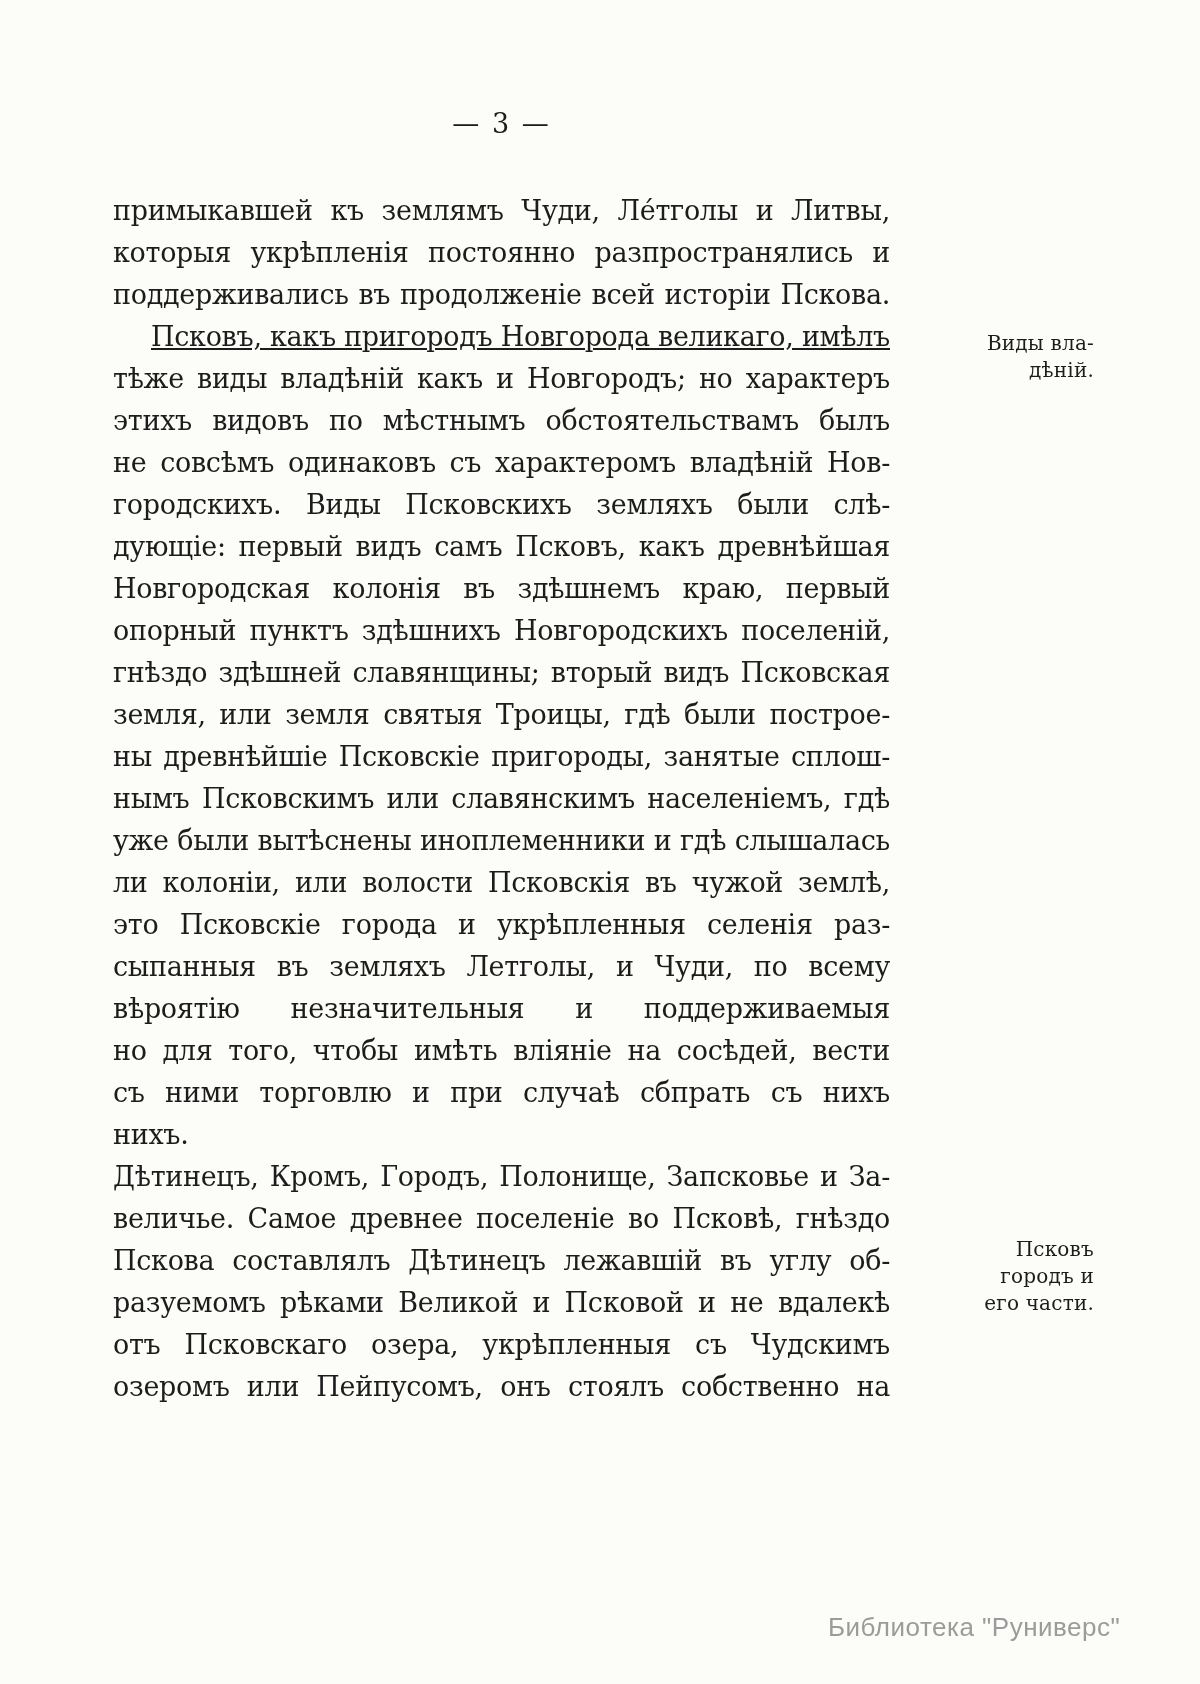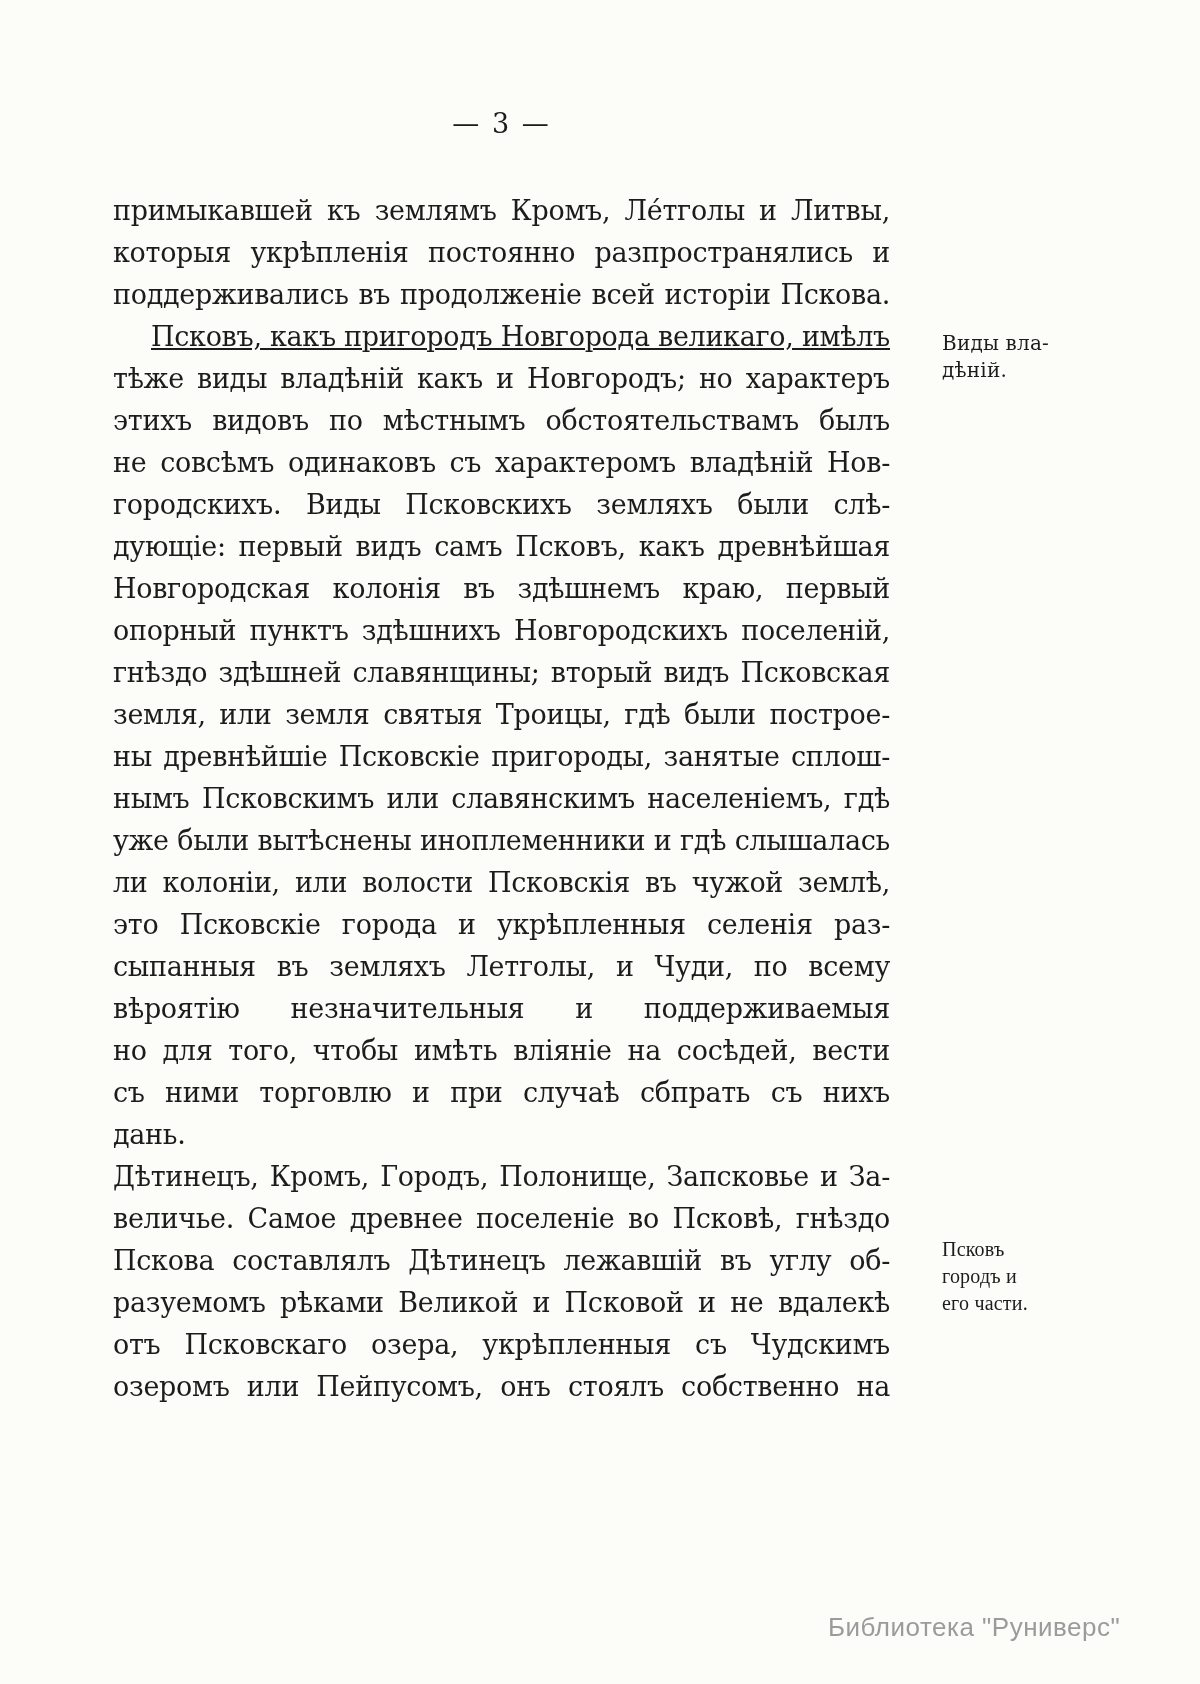--- a/index.html
+++ b/index.html
@@ -18,38 +18,38 @@
     position:absolute;left:113px;top:190px;width:777px;
   }
   .line{
     height:42px;line-height:42px;font-size:27px;letter-spacing:-0.3px;
     text-align:justify;text-align-last:justify;overflow:hidden;
   }
   .line.indent{padding-left:38px;text-decoration:underline;}
   .line.noj{text-align:left;text-align-last:left;}
   .note{
     position:absolute;left:942px;width:152px;
-    text-align:left;font-size:20px;line-height:27px;letter-spacing:0.2px;
+    text-align:right;font-size:20px;line-height:27px;letter-spacing:0.2px;
   }
   .note-1{top:330px;}
-  .note-2{top:1236px;font-family:Liberation Serif, serif;}
+  .note-2{top:1236px;}
   .watermark{
     position:absolute;left:828px;top:1612px;
     font-family:"Liberation Sans",sans-serif;
     font-size:26px;color:#9b9b9b;letter-spacing:0.5px;
   }
 </style>
 </head>
 <body>
 
 <div class="page">
   <div class="page-number">— 3 —</div>
 
   <div class="textblock" id="textblock">
-      <div class="line">примыкавшей къ землямъ Кромъ, Ле́тголы и Литвы,</div>
+      <div class="line">примыкавшей къ землямъ Чуди, Ле́тголы и Литвы,</div>
       <div class="line">которыя укрѣпленія постоянно разпространялись и</div>
       <div class="line">поддерживались въ продолженіе всей исторіи Пскова.</div>
       <div class="line indent">Псковъ, какъ пригородъ Новгорода великаго, имѣлъ</div>
       <div class="line">тѣже виды владѣній какъ и Новгородъ; но характеръ</div>
       <div class="line">этихъ видовъ по мѣстнымъ обстоятельствамъ былъ</div>
       <div class="line">не совсѣмъ одинаковъ съ характеромъ владѣній Нов-</div>
       <div class="line">городскихъ. Виды Псковскихъ земляхъ были слѣ-</div>
       <div class="line">дующіе: первый видъ самъ Псковъ, какъ древнѣйшая</div>
       <div class="line">Новгородская колонія въ здѣшнемъ краю, первый</div>
       <div class="line">опорный пунктъ здѣшнихъ Новгородскихъ поселеній,</div>
@@ -57,21 +57,21 @@
       <div class="line">земля, или земля святыя Троицы, гдѣ были построе-</div>
       <div class="line">ны древнѣйшіе Псковскіе пригороды, занятые сплош-</div>
       <div class="line">нымъ Псковскимъ или славянскимъ населеніемъ, гдѣ</div>
       <div class="line">уже были вытѣснены иноплеменники и гдѣ слышалась</div>
       <div class="line">ли колоніи, или волости Псковскія въ чужой землѣ,</div>
       <div class="line">это Псковскіе города и укрѣпленныя селенія раз-</div>
       <div class="line">сыпанныя въ земляхъ Летголы, и Чуди, по всему</div>
       <div class="line">вѣроятію незначительныя и поддерживаемыя собствен-</div>
       <div class="line">но для того, чтобы имѣть вліяніе на сосѣдей, вести</div>
       <div class="line">съ ними торговлю и при случаѣ сбпрать съ нихъ</div>
-      <div class="line noj">дань.</div>
+      <div class="line noj">нихъ.</div>
       <div class="line">Дѣтинецъ, Кромъ, Городъ, Полонище, Запсковье и За-</div>
       <div class="line">величье. Самое древнее поселеніе во Псковѣ, гнѣздо</div>
       <div class="line">Пскова составлялъ Дѣтинецъ лежавшій въ углу об-</div>
       <div class="line">разуемомъ рѣками Великой и Псковой и не вдалекѣ</div>
       <div class="line">отъ Псковскаго озера, укрѣпленныя съ Чудскимъ</div>
       <div class="line">озеромъ или Пейпусомъ, онъ стоялъ собственно на</div>
     </div>
 
   <div class="note note-1" id="note-0">
       <div>Виды вла-</div>

